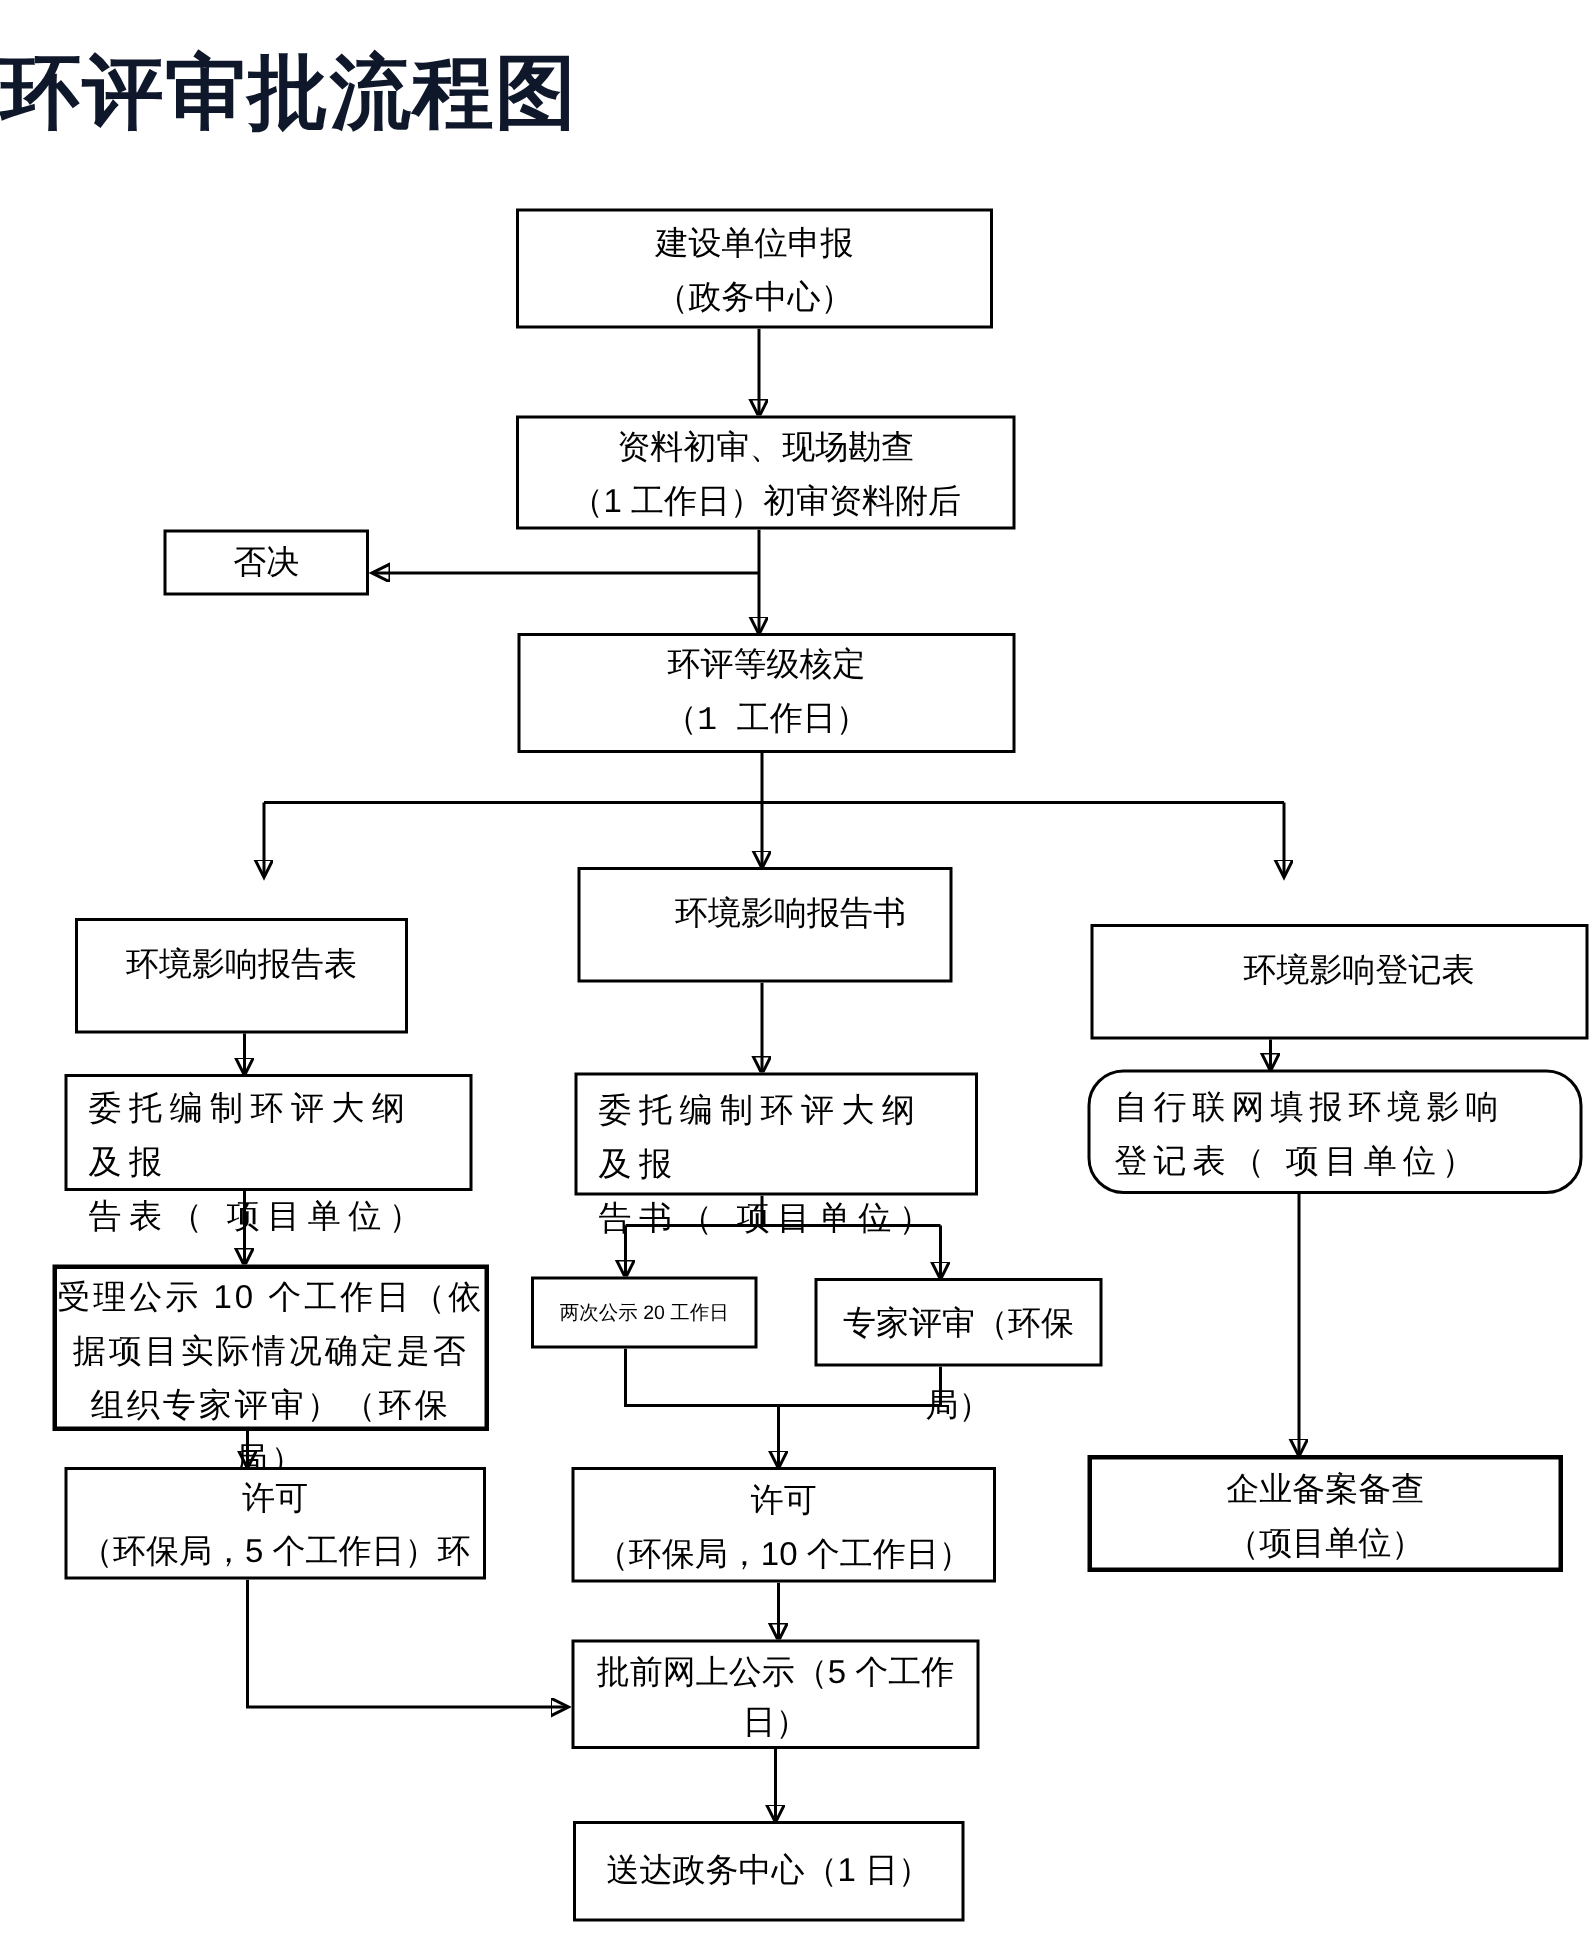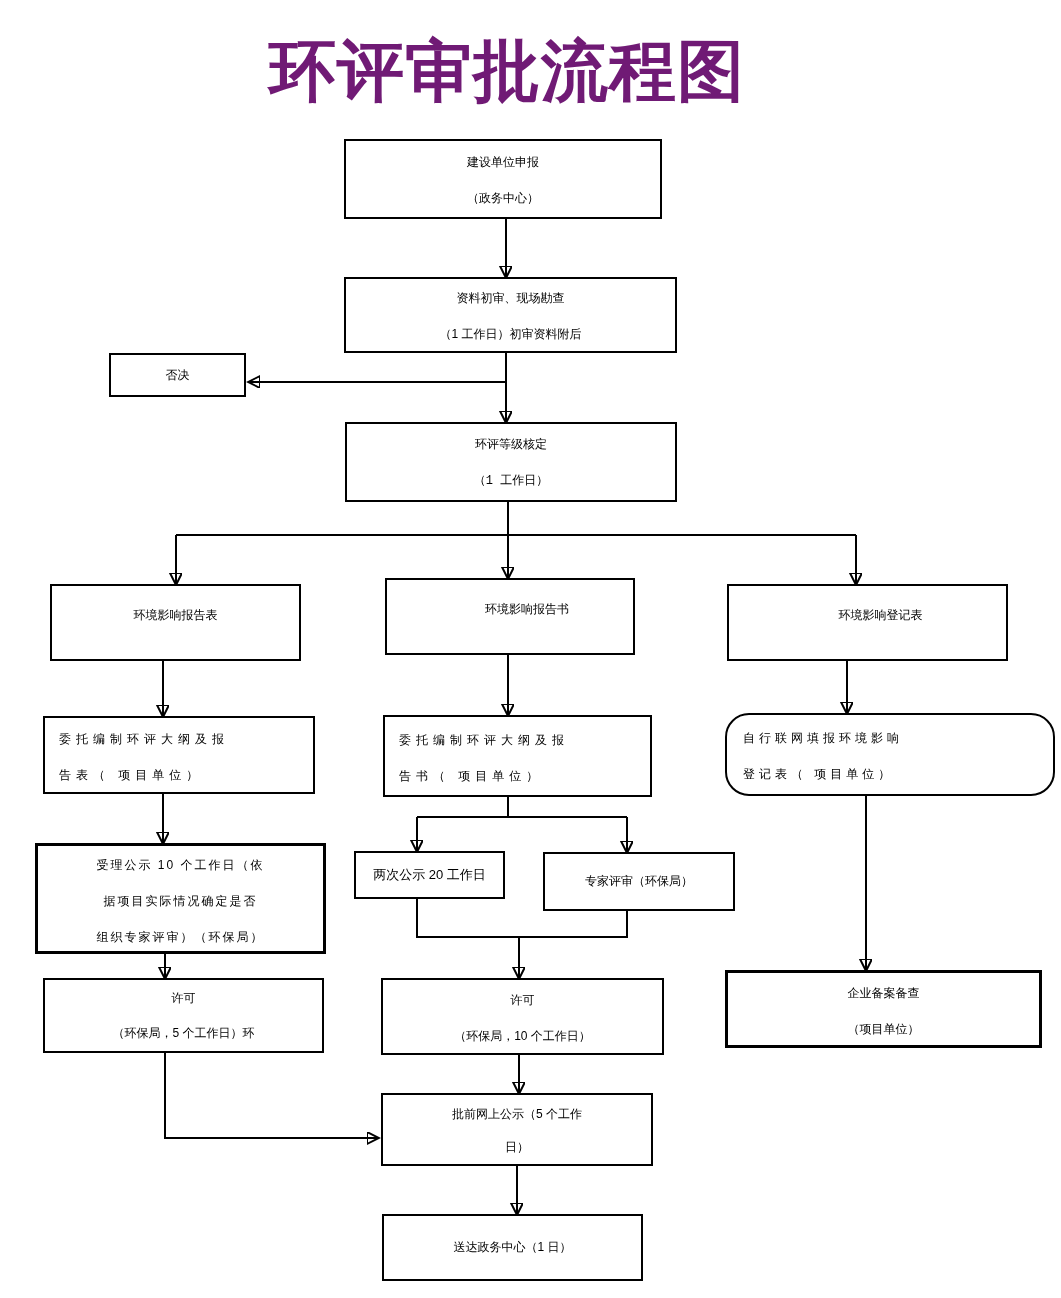--- a/index.html
+++ b/index.html
@@ -6,47 +6,47 @@
   .stage{
     position:relative;
     width:1061px;height:1298px;
     background:#ffffff;
     font-family:"Liberation Sans", sans-serif;
     color:#000;
     overflow:hidden;
   }
   .title{
     position:absolute;top:26px;left:0;width:1014px;
-    text-align:center;
-    font-size:67px;font-weight:700;letter-spacing:1px;
-    color:#701a75;
+    text-align:left;
+    font-size:54px;font-weight:700;letter-spacing:1px;
+    color:#0f172a;
   }
   .wires{position:absolute;left:0;top:0;}
   .wires path{stroke:#000;stroke-width:2;fill:none;}
   .box{
     position:absolute;
     border:2px solid #000;
     background:#fff;
     box-sizing:border-box;
   }
   .box .txt{
     white-space:pre-line;
-    font-size:12px;
+    font-size:22px;
     line-height:36px;
     text-align:center;
     color:#000;
   }
   
   #b-apply{left:344px;top:139px;width:318px;height:80px;} #b-apply .txt{padding-top:3px;}
   #b-review{left:344px;top:277px;width:333px;height:76px;} #b-review .txt{padding-top:1px;}
   #b-reject{left:109px;top:353px;width:137px;height:44px;} #b-reject .txt{line-height:40px;}
   #b-grading{left:345px;top:422px;width:332px;height:80px;} #b-grading .txt{padding-top:3px;font-family:Liberation Mono, monospace;}
-  #b-report-table{left:50px;top:584px;width:251px;height:77px;} #b-report-table .txt{padding-top:11px;}
+  #b-report-table{left:50px;top:612px;width:222px;height:77px;} #b-report-table .txt{padding-top:11px;}
   #b-report-book{left:385px;top:578px;width:250px;height:77px;} #b-report-book .txt{padding-top:11px;padding-left:34px;}
-  #b-register-table{left:727px;top:584px;width:281px;height:77px;padding-left:26px;} #b-register-table .txt{padding-top:11px;}
+  #b-register-table{left:727px;top:616px;width:332px;height:77px;padding-left:26px;} #b-register-table .txt{padding-top:11px;}
   #b-entrust-table{left:43px;top:716px;width:272px;height:78px;}
   #b-entrust-table .txt{text-align:left;letter-spacing:5px;padding:3px 14px 0;}
   #b-entrust-book{left:383px;top:715px;width:269px;height:82px;}
   #b-entrust-book .txt{text-align:left;letter-spacing:5px;padding:5px 14px 0;}
   #b-online-fill{left:725px;top:713px;width:330px;height:83px;border-radius:24px;}
   #b-online-fill .txt{text-align:left;letter-spacing:4px;padding:5px 16px 0;}
   #b-acceptance{left:35px;top:843px;width:291px;height:111px;border-width:3px;}
   #b-acceptance .txt{letter-spacing:2px;padding-top:1px;}
   #b-double-publicity{left:354px;top:851px;width:151px;height:48px;}
   #b-double-publicity .txt{font-size:13px;line-height:44px;letter-spacing:0;}

